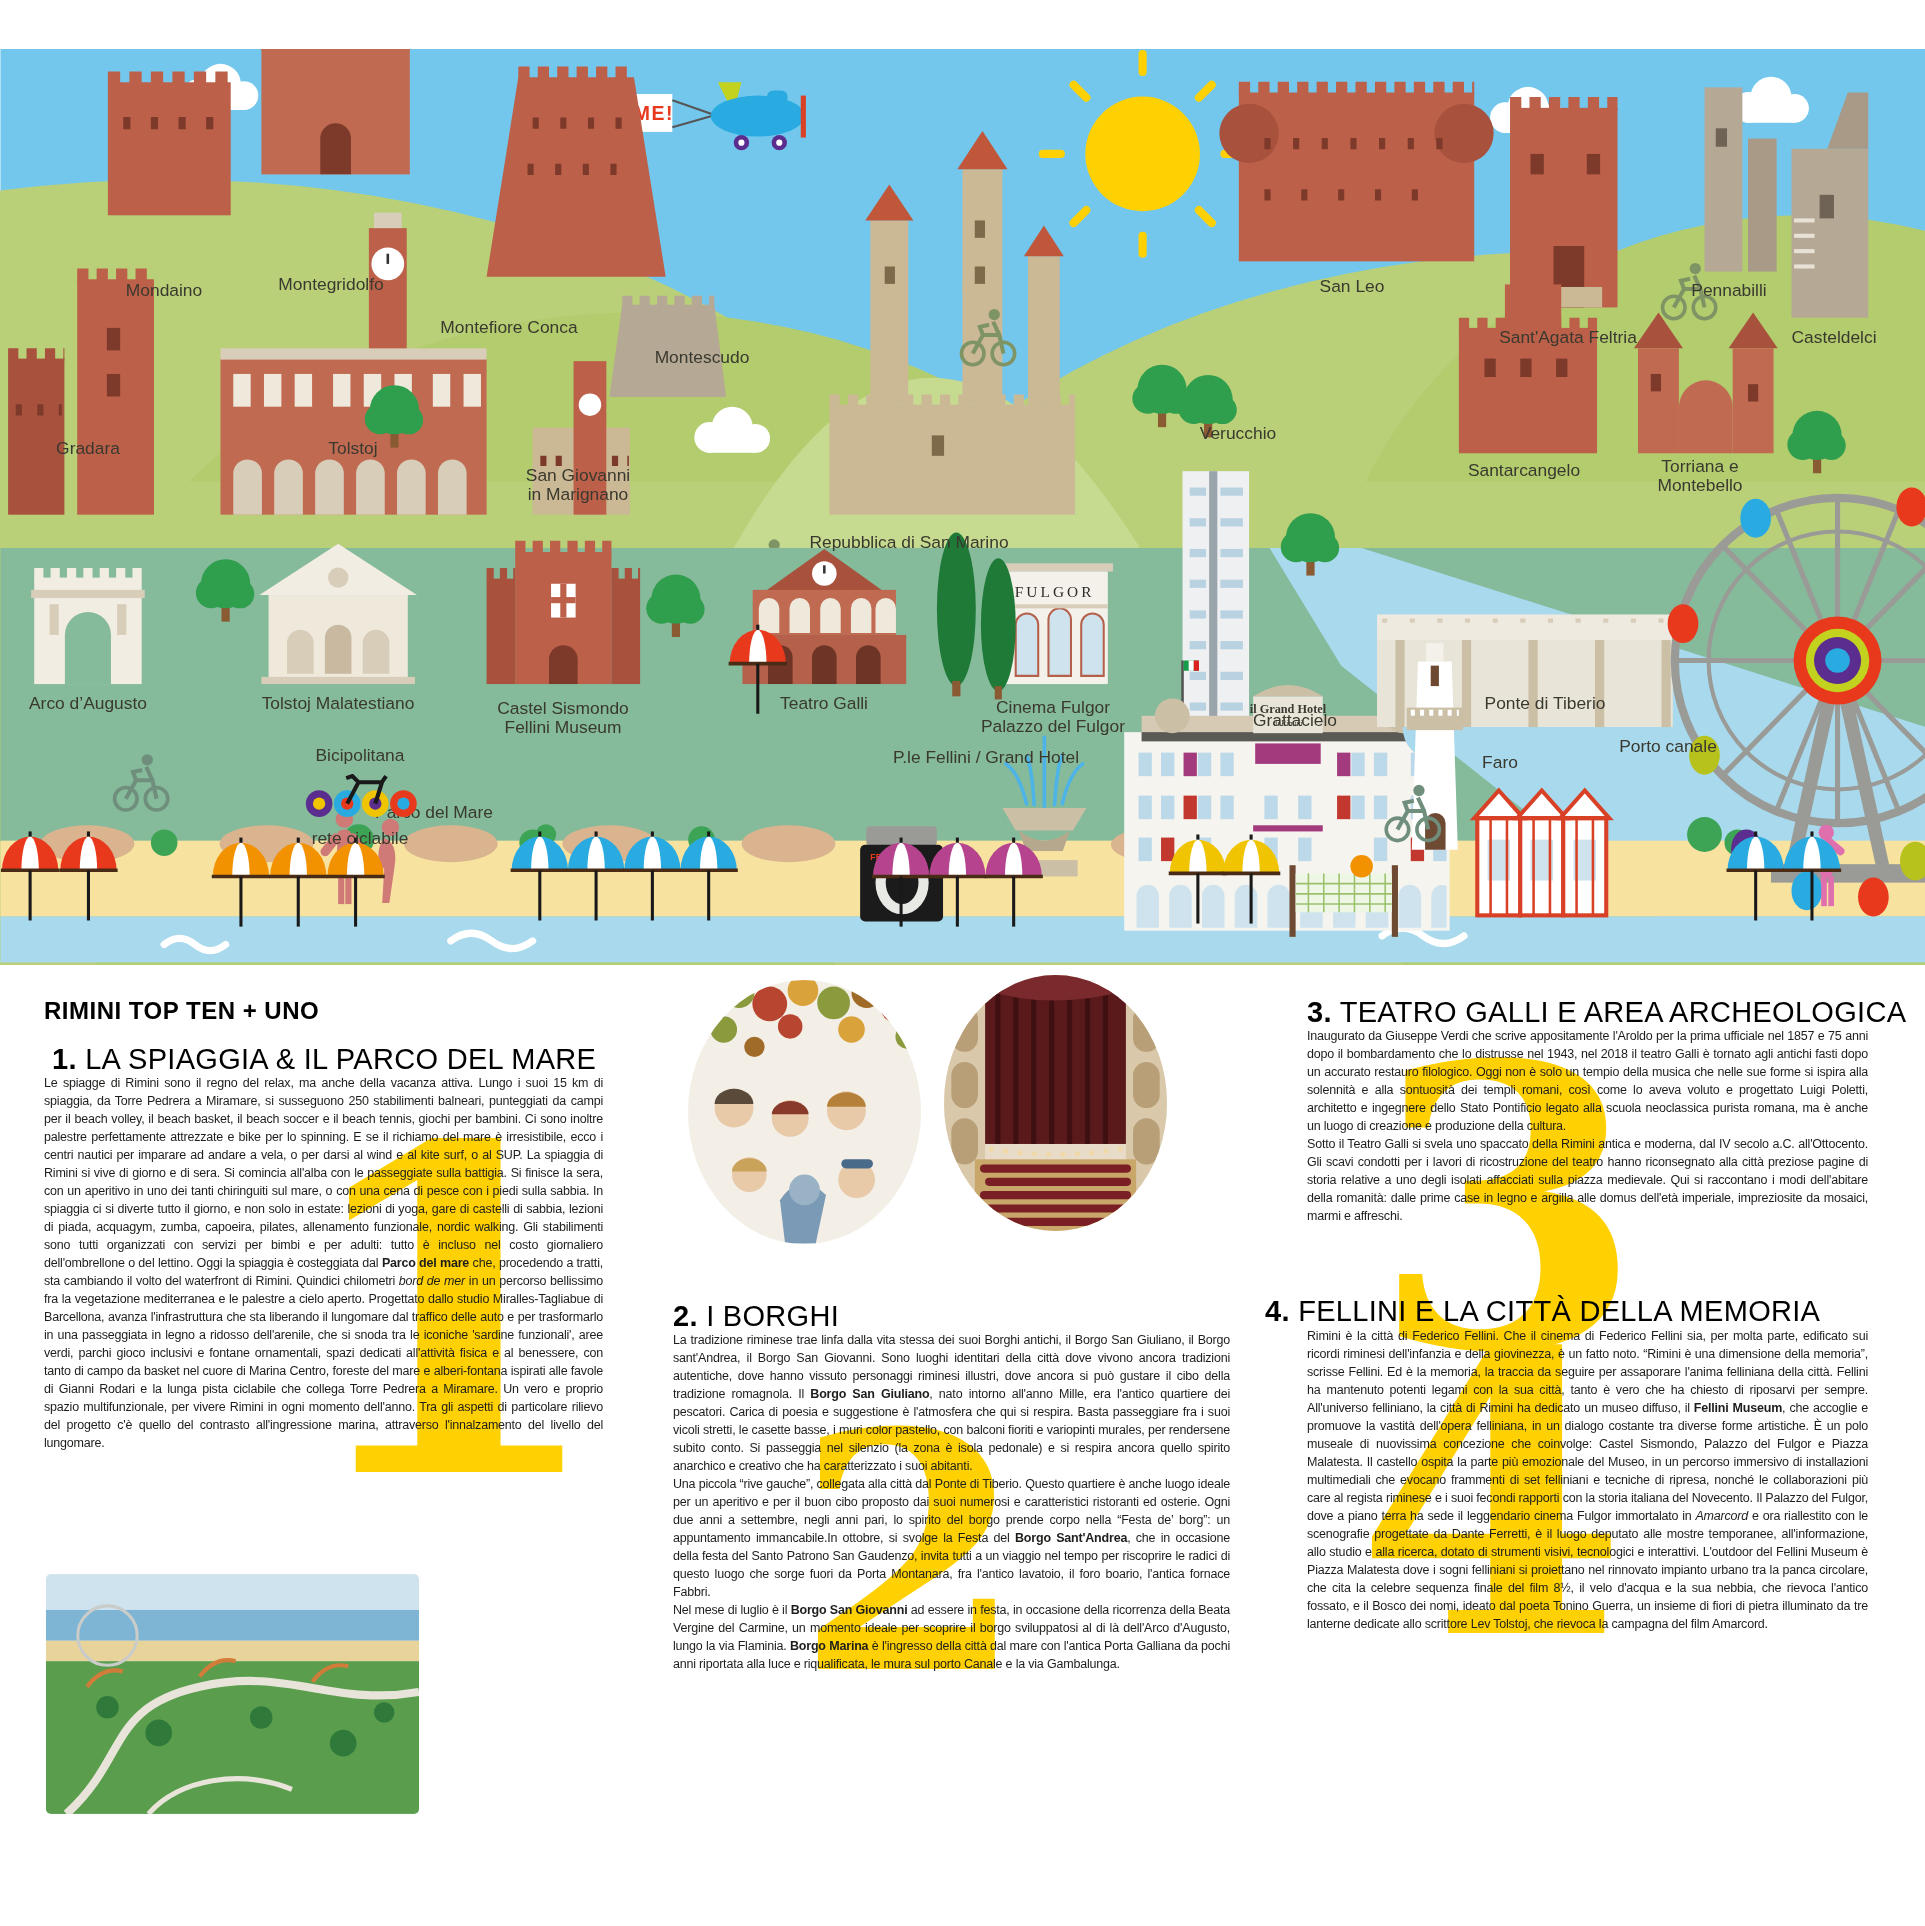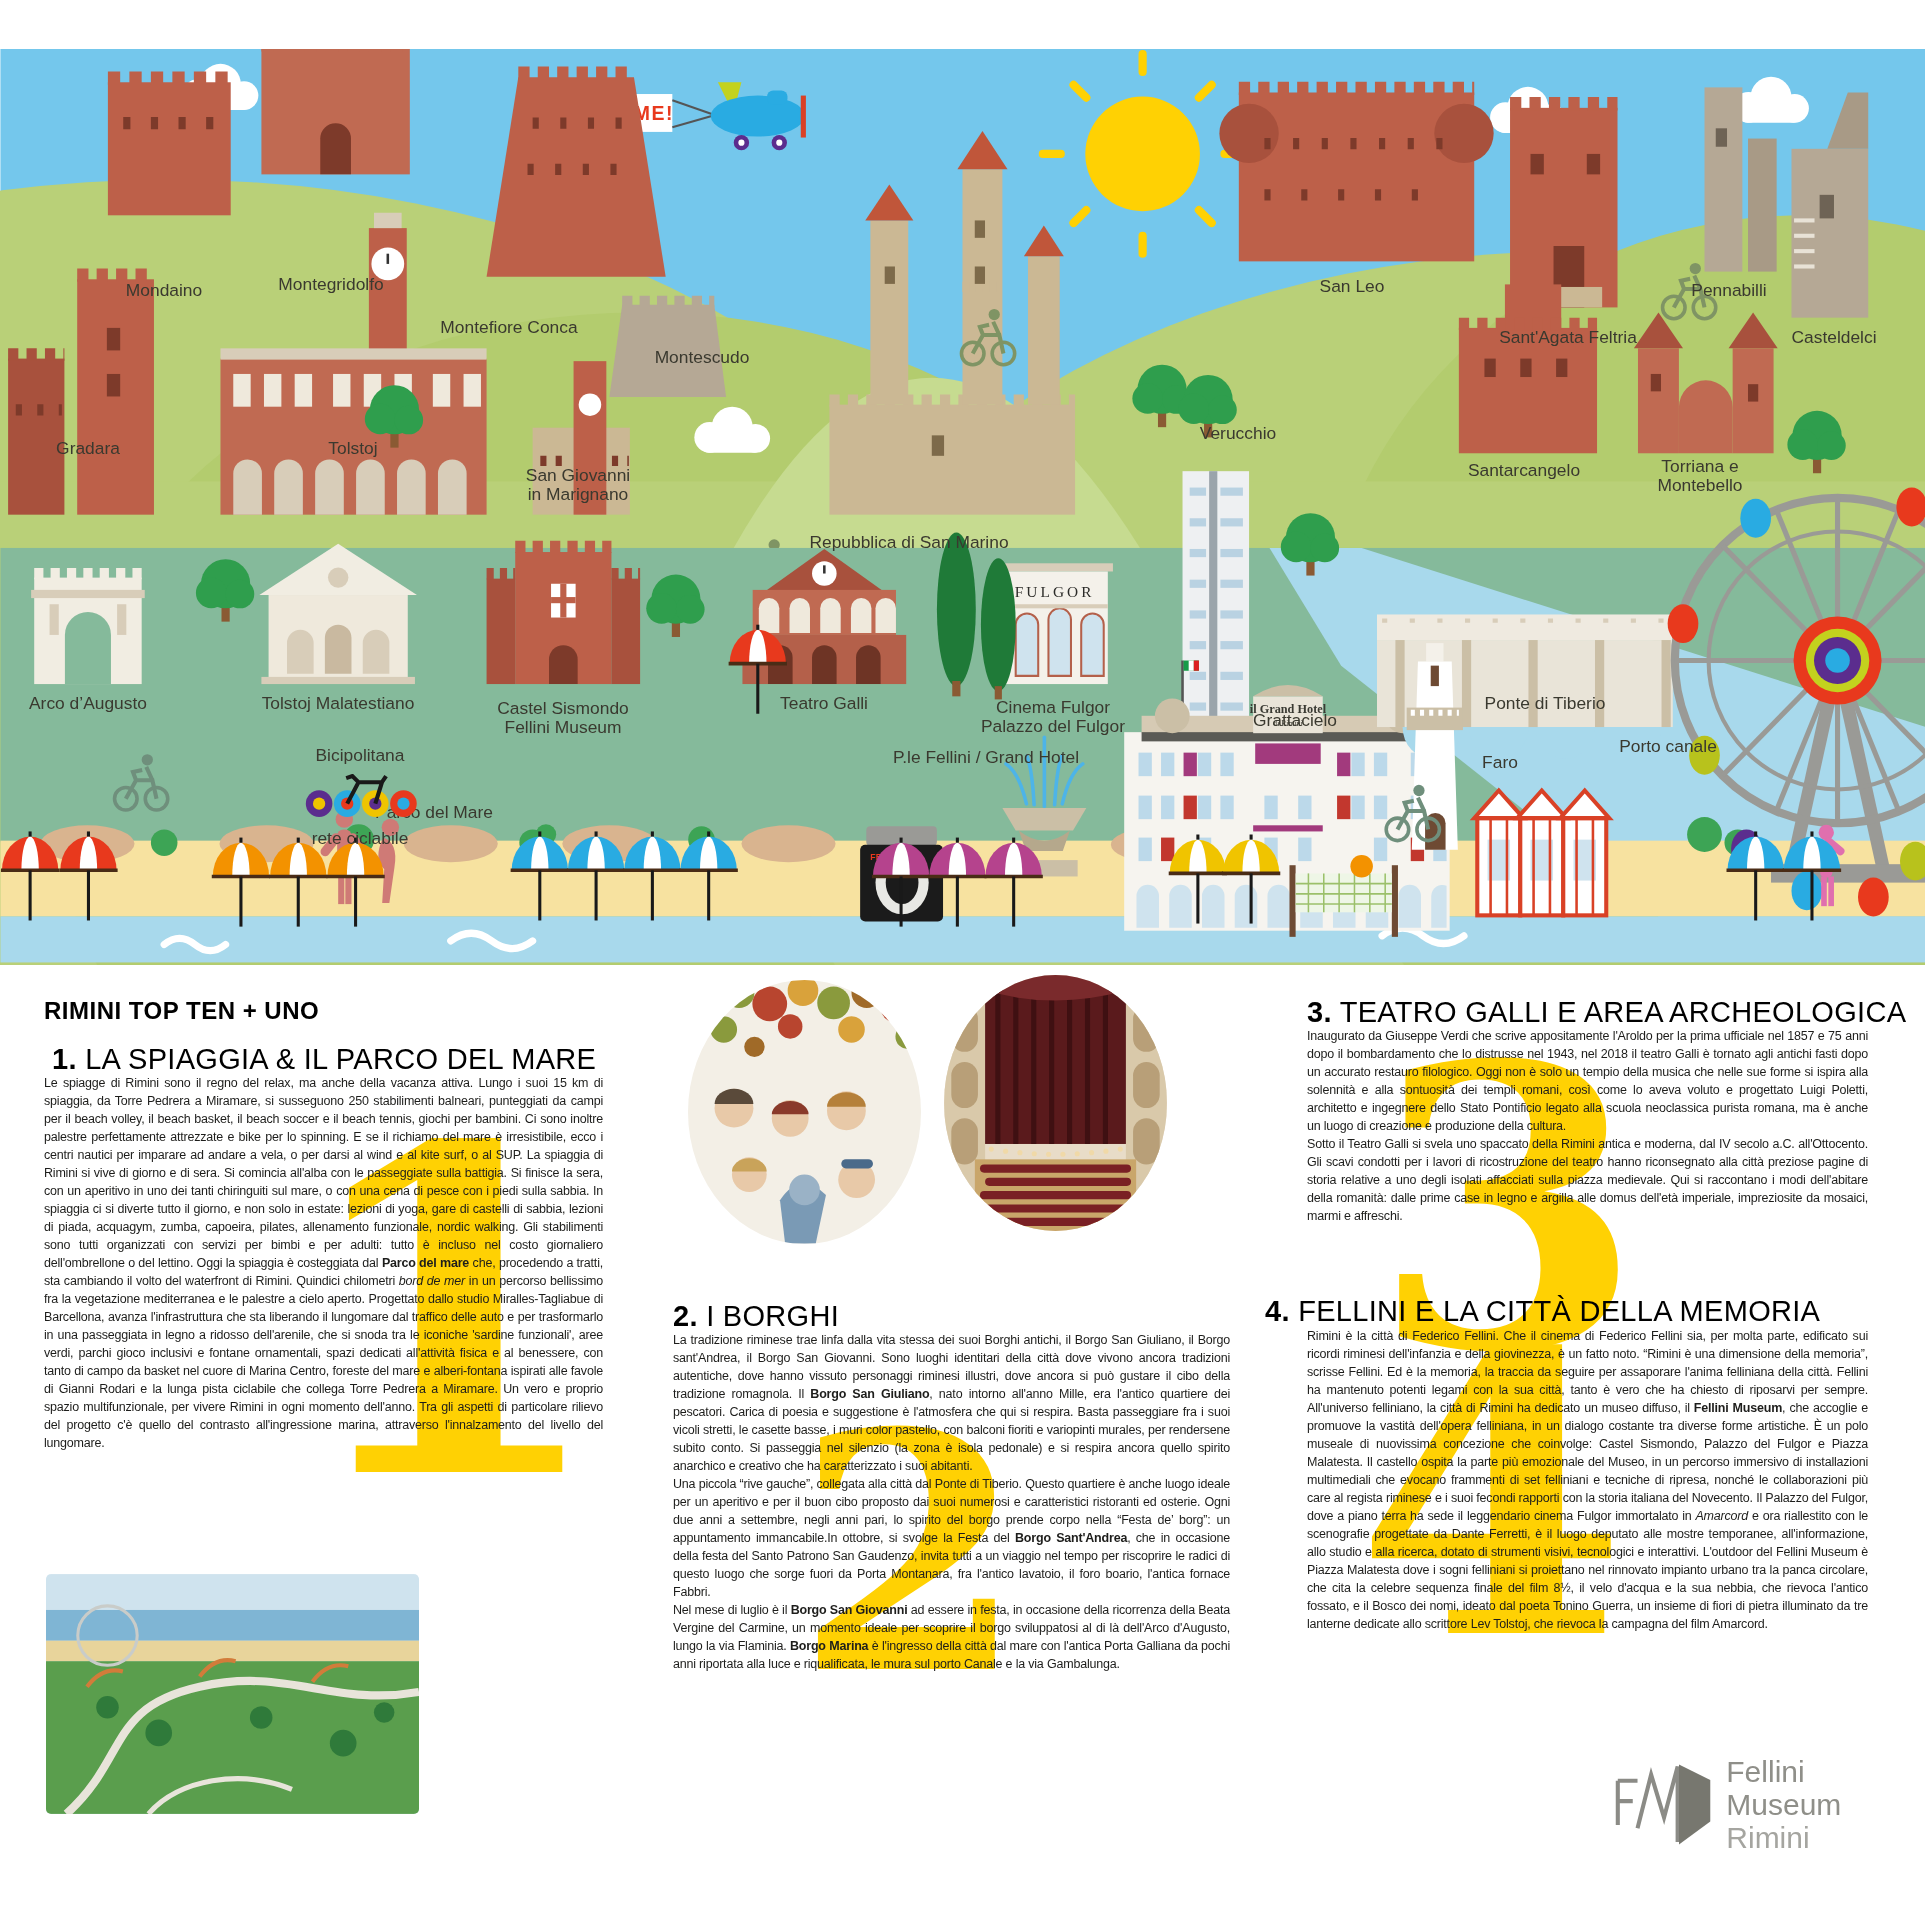--- a/index.html
+++ b/index.html
@@ -778,29 +778,15 @@
     <p>Sotto il Teatro Galli si svela uno spaccato della Rimini antica e moderna, dal IV secolo a.C. all'Ottocento. Gli scavi condotti per i lavori di ricostruzione del teatro hanno riconsegnato alla città preziose pagine di storia relative a uno degli isolati affacciati sulla piazza medievale. Qui si raccontano i modi dell'abitare della romanità: dalle prime case in legno e argilla alle domus dell'età imperiale, impreziosite da mosaici, marmi e affreschi.</p>
   </div>
   <div class="sec-title" style="left:1244px;top:1295px;margin-left:21px;">
     <span class="num">4.</span>
     <span>FELLINI E LA CITTÀ DELLA MEMORIA</span>
   </div>
   <div class="col" style="left:1307px;top:1327px;width:561px;">
     <p>Rimini è la città di Federico Fellini. Che il cinema di Federico Fellini sia, per molta parte, edificato sui ricordi riminesi dell'infanzia e della giovinezza, è un fatto noto. “Rimini è una dimensione della memoria”, scrisse Fellini. Ed è la memoria, la traccia da seguire per assaporare l'anima felliniana della città. Fellini ha mantenuto potenti legami con la sua città, tanto è vero che ha chiesto di riposarvi per sempre. All'universo felliniano, la città di Rimini ha dedicato un museo diffuso, il <b>Fellini Museum</b>, che accoglie e promuove la vastità dell'opera felliniana, in un dialogo costante tra diverse forme artistiche. È un polo museale di nuovissima concezione che coinvolge: Castel Sismondo, Palazzo del Fulgor e Piazza Malatesta. Il castello ospita la parte più emozionale del Museo, in un percorso immersivo di installazioni multimediali che evocano frammenti di set felliniani e tecniche di ripresa, nonché le collaborazioni più care al regista riminese e i suoi fecondi rapporti con la storia italiana del Novecento. Il Palazzo del Fulgor, dove a piano terra ha sede il leggendario cinema Fulgor immortalato in <i>Amarcord</i> e ora riallestito con le scenografie progettate da Dante Ferretti, è il luogo deputato alle mostre temporanee, all'informazione, allo studio e alla ricerca, dotato di strumenti visivi, tecnologici e interattivi. L'outdoor del Fellini Museum è Piazza Malatesta dove i sogni felliniani si proiettano nel rinnovato impianto urbano tra la panca circolare, che cita la celebre sequenza finale del film 8½, il velo d'acqua e la sua nebbia, che rievoca l'antico fossato, e il Bosco dei nomi, ideato dal poeta Tonino Guerra, un insieme di fiori di pietra illuminato da tre lanterne dedicate allo scrittore Lev Tolstoj, che rievoca la campagna del film Amarcord.</p>
   </div>
 
-  <div id="logo">
-    <svg width="102" height="107" viewBox="0 0 300 260">
-      <g fill="none" stroke="#8b8b86" stroke-width="12">
-        <path d="M20,190 L20,60 M20,60 L78,60 M20,120 L64,120"></path>
-        <path d="M78,200 L118,42 L156,168 L196,18 L196,240"></path>
-      </g>
-      <polygon points="200,12 292,58 292,180 200,248" fill="#77776f"></polygon>
-    </svg>
-    <div id="logo-text">
-      <div>Fellini</div>
-      <div>Museum</div>
-      <div class="l3">Rimini</div>
-    </div>
-  </div>
 
 </div>
 
 
 </body></html>

